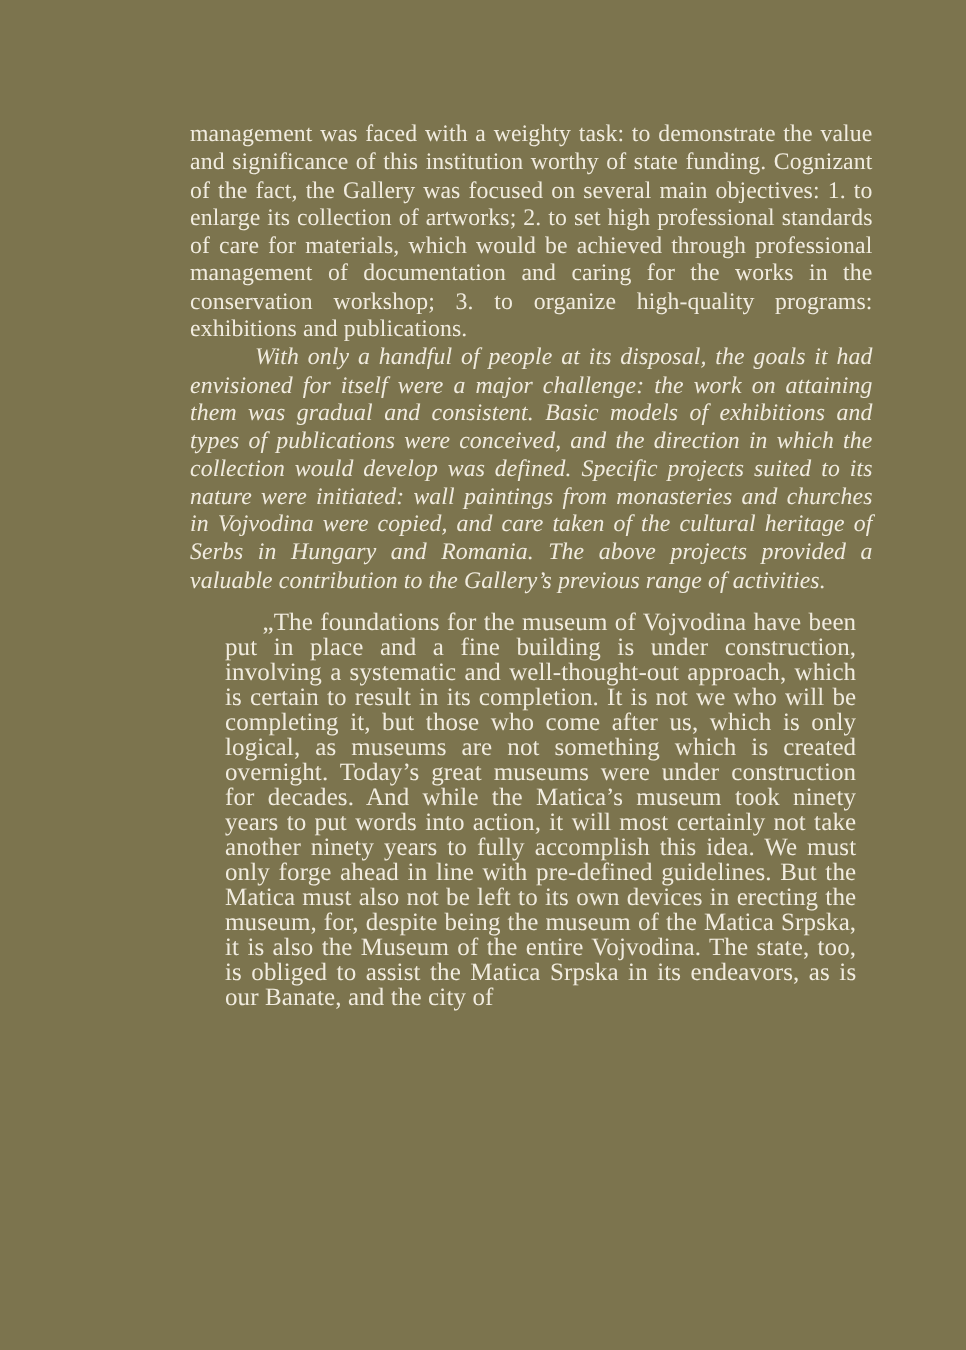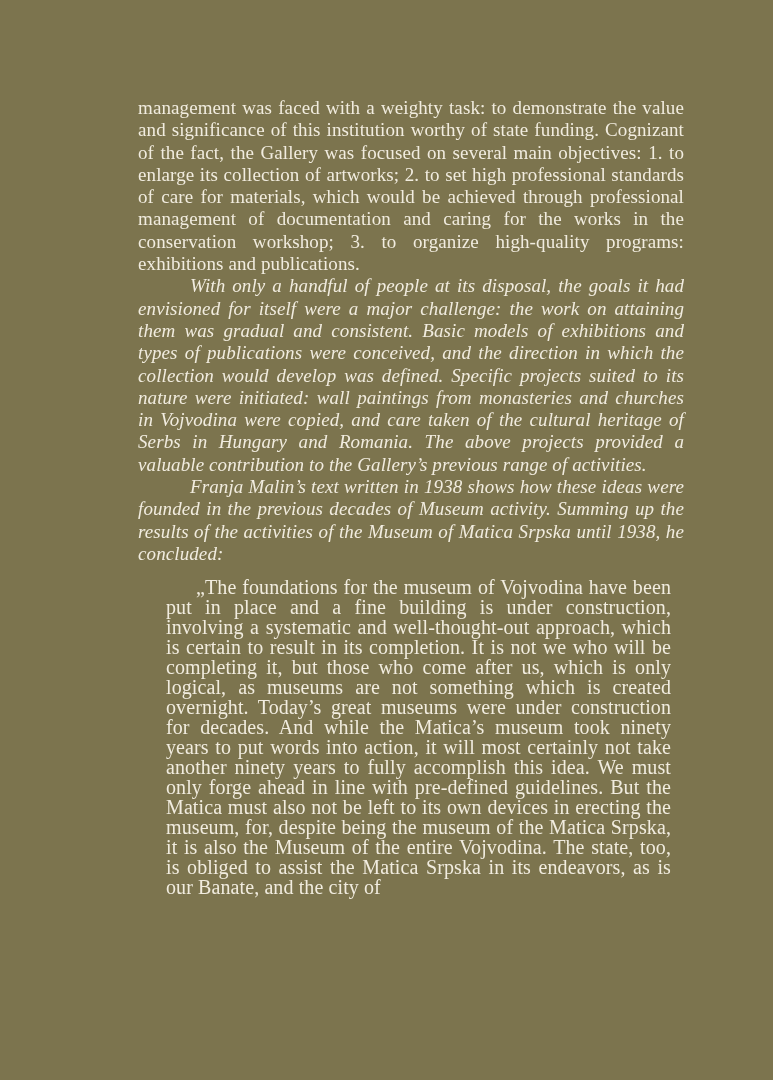--- a/index.html
+++ b/index.html
@@ -14,21 +14,21 @@
     font-family: "Liberation Serif", "DejaVu Serif", serif;
   }
   .page {
     position: relative;
     width: 773px;
     height: 1080px;
     background: #7c744e;
   }
   .text-column {
     position: absolute;
-    left: 138px;
+    left: 152px;
     top: 97px;
     width: 546px;
     color: #f1ecdf;
   }
   .body-paragraph {
     margin: 0;
     font-size: 19px;
     line-height: 22.3px;
     text-align: justify;
     text-justify: inter-word;
@@ -49,16 +49,15 @@
     letter-spacing: 0.1px;
   }
 </style>
 </head>
 <body style="background: rgb(124, 116, 78);">
 
 <div class="page" style="background: rgb(124, 116, 78);">
   <div class="text-column" style="color: rgb(241, 236, 223);">
     <p class="body-paragraph">management was faced with a weighty task: to demonstrate the value and significance of this institution worthy of state funding. Cognizant of the fact, the Gallery was focused on several main objectives: 1. to enlarge its collection of artworks; 2. to set high professional standards of care for materials, which would be achieved through professional management of documentation and caring for the works in the conservation workshop; 3. to organize high-quality programs: exhibitions and publications.</p>
     <p class="body-paragraph indented">With only a handful of people at its disposal, the goals it had envisioned for itself were a major challenge: the work on attaining them was gradual and consistent. Basic models of exhibitions and types of publications were conceived, and the direction in which the collection would develop was defined. Specific projects suited to its nature were initiated: wall paintings from monasteries and churches in Vojvodina were copied, and care taken of the cultural heritage of Serbs in Hungary and Romania. The above projects provided a valuable contribution to the Gallery’s previous range of activities.</p>
-    <p class="body-paragraph indented">Franja Malin’s text written in 1938 shows how these ideas were founded in the previous decades of Museum activity. Summing up the results of the activities of the Museum of Matica Srpska until 1938, he concluded:</p>
     <div class="quote-block">„The foundations for the museum of Vojvodina have been put in place and a fine building is under construction, involving a systematic and well-thought-out approach, which is certain to result in its completion. It is not we who will be completing it, but those who come after us, which is only logical, as museums are not something which is created overnight. Today’s great museums were under construction for decades. And while the Matica’s museum took ninety years to put words into action, it will most certainly not take another ninety years to fully accomplish this idea. We must only forge ahead in line with pre-defined guidelines. But the Matica must also not be left to its own devices in erecting the museum, for, despite being the museum of the Matica Srpska, it is also the Museum of the entire Vojvodina. The state, too, is obliged to assist the Matica Srpska in its endeavors, as is our Banate, and the city of</div>
   </div>
 </div>
 
 </body></html>

